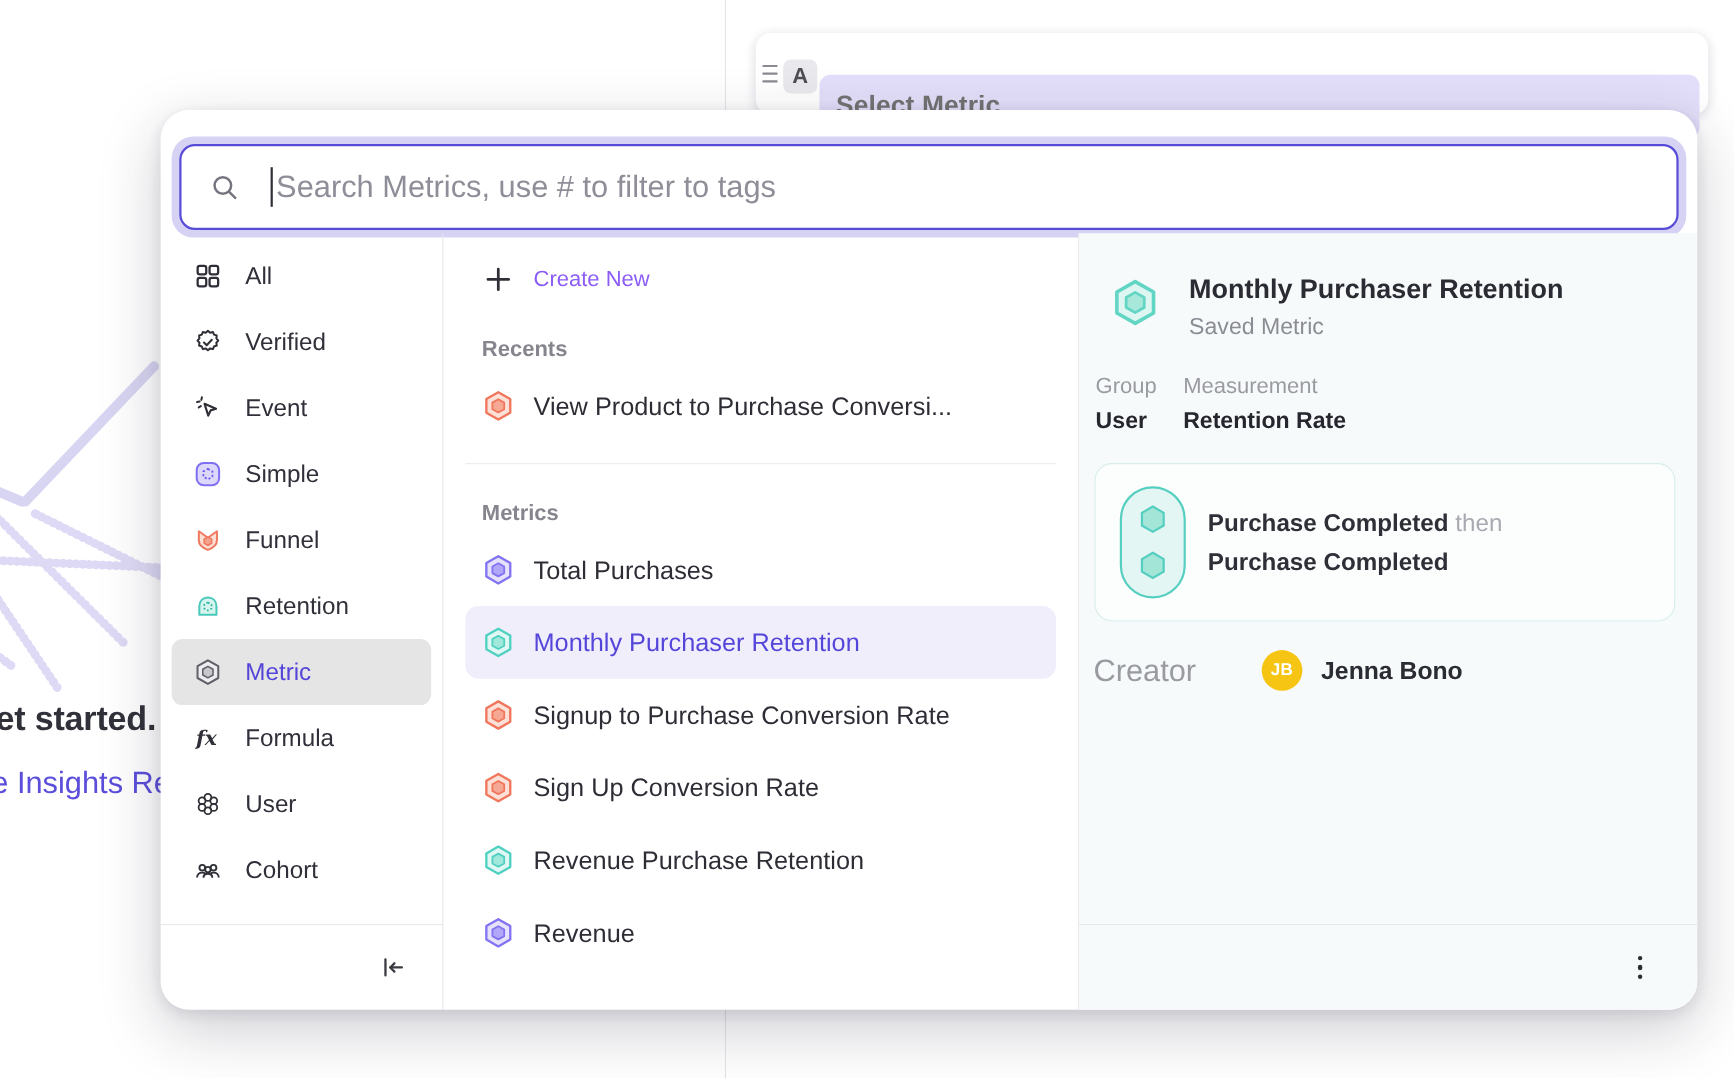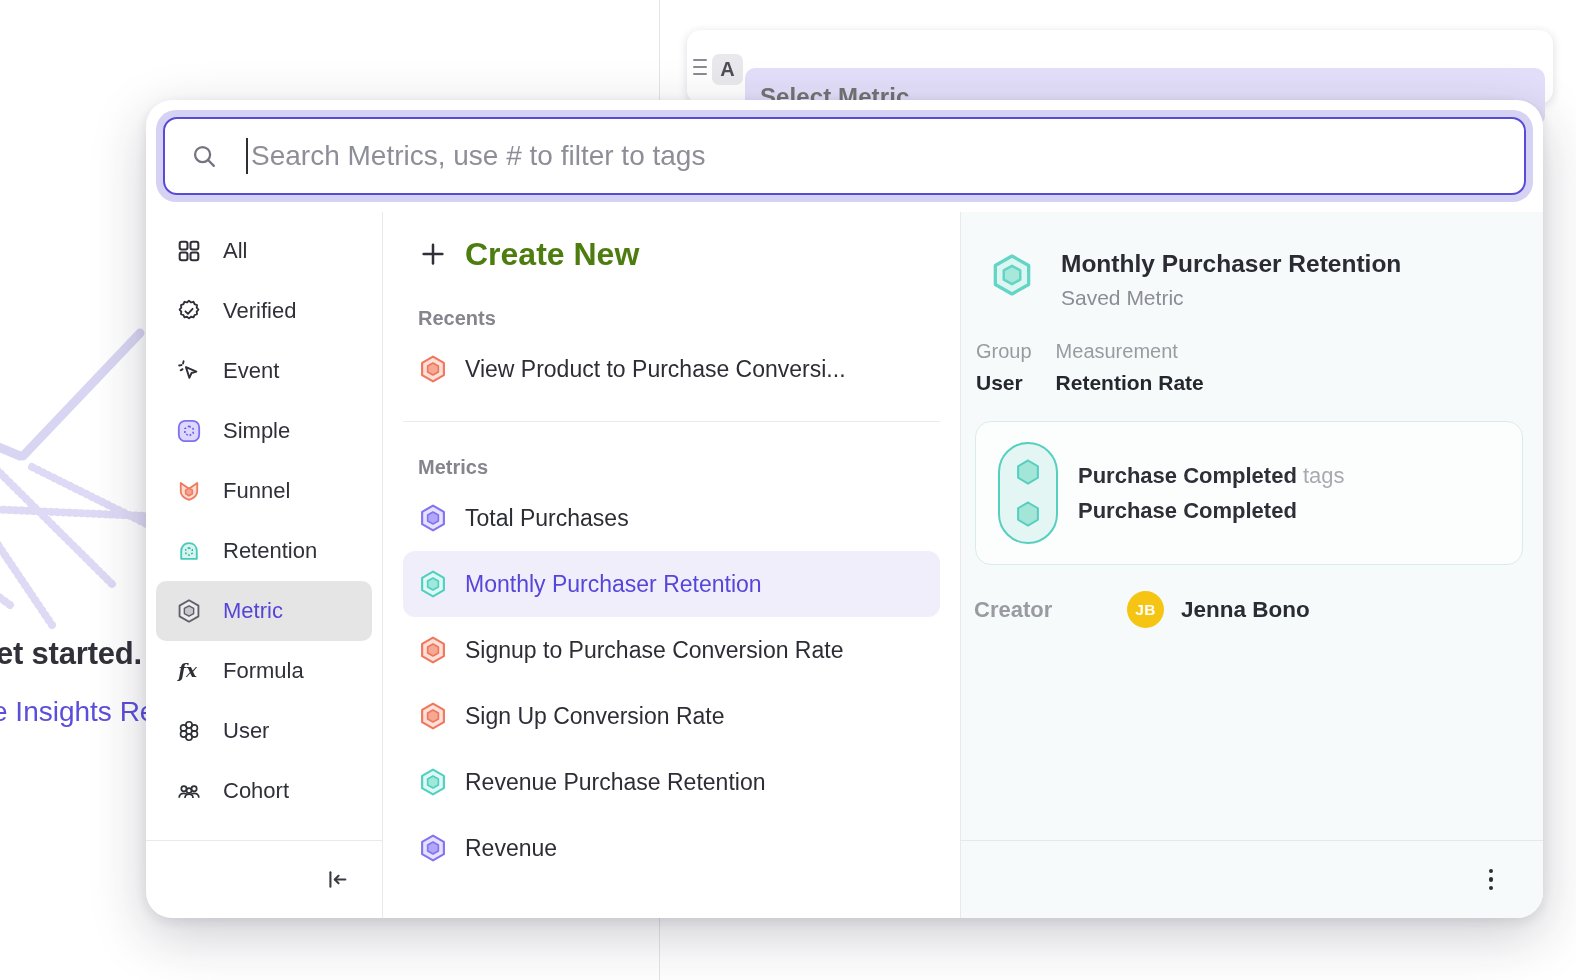--- a/index.html
+++ b/index.html
@@ -21,45 +21,45 @@
   #query-badge { left:25px; top:24px; width:31px; height:31px; border-radius:7px; background:#e9e9ed;
                  color:#4e4e57; font-size:20px; font-weight:700; display:flex; align-items:center; justify-content:center; }
   #query-pill  { left:58px; top:38px; width:800px; height:58px; border-radius:10px; background:#e3dffa;
                  display:flex; align-items:center; padding-left:15px; }
   #query-pill span { color:#737373; font-size:24px; font-weight:700; letter-spacing:.1px; }
 
   
   #modal { left:146px; top:100px; width:1397px; height:818px; background:#fff; border-radius:26px;
            box-shadow:0 18px 55px rgba(30,30,55,.22), 0 3px 12px rgba(30,30,55,.10); overflow:hidden; }
 
-  #search-ring { left:10px; right:10px; top:10px; height:92px; background:#d5d2f4; border-radius:20px; padding:7px; }
+  #search-ring { left:10px; right:10px; top:24px; height:92px; background:#d5d2f4; border-radius:20px; padding:7px; }
   #search-box  { height:100%; background:#fff; border:2px solid #584bd8; border-radius:14px;
                  display:flex; align-items:center; padding:0 26px; }
   #search-box svg { flex:0 0 auto; margin-right:28px; }
   #search-caret { width:2px; height:36px; background:#2e2e36; margin-right:3px; flex:0 0 auto; }
   #search-input { flex:1; border:none; outline:none; background:transparent; font-family:inherit;
                   font-size:28px; color:#3b3b44; }
   #search-input::placeholder { color:#8e8e98; }
 
   #columns { left:0; right:0; top:112px; bottom:0; display:flex; }
 
   
-  #sidebar { width:237px; border-right:1px solid #e9e9ed; position:relative; padding-top:9px; }
+  #sidebar { width:257px; border-right:1px solid #e9e9ed; position:relative; padding-top:9px; }
   .side-item { height:60px; margin:0 10px; padding-left:20px; display:flex; align-items:center; gap:21px; border-radius:10px; cursor:pointer; }
   .side-item .lbl { font-size:22px; font-weight:500; color:#30303a; }
   .side-item.selected { background:#e5e5e5; }
   .side-item.selected .lbl { color:#5445d8; }
   .side-item svg { width:26px; height:26px; flex:0 0 auto; }
   #sidebar-footer { position:absolute; left:0; right:0; bottom:0; height:78px; border-top:1px solid #e9e9ed;
                     display:flex; align-items:center; justify-content:flex-end; padding-right:32px; }
 
   
   #list-col { width:578px; border-right:1px solid #e9e9ed; padding:10px 20px 0 20px; position:relative; }
   .create-row { height:64px; display:flex; align-items:center; gap:17px; padding-left:15px; cursor:pointer; }
-  .create-row .lbl { font-size:32px; font-weight:700; color:#4d7c0f; }
+  .create-row .lbl { font-size:20px; font-weight:400; color:#8b5cf6; }
   .section-label { margin:21px 0 6px 15px; font-size:20px; font-weight:600; color:#85858e; }
   .metric-row { height:66px; display:flex; align-items:center; gap:17px; padding-left:15px; border-radius:12px; cursor:pointer; }
   .metric-row .lbl { font-size:23px; font-weight:400; color:#2d2d36; }
   .metric-row.selected { background:#f1eefc; }
   .metric-row.selected .lbl { color:#5546da; }
   .metric-row svg, .create-row svg { width:30px; height:30px; flex:0 0 auto; }
   .list-divider { height:1px; background:#ececef; margin:19px 0 0 0; }
   .metrics-gap { margin-top:34px; }
 
   
@@ -77,21 +77,21 @@
   .card-head svg { width:48px; height:48px; flex:0 0 auto; }
   .card-title { font-size:23px; font-weight:700; color:#2b2b33; }
   .card-body { display:flex; gap:20px; margin-top:7px; padding-left:6px; }
   .capsule { width:60px; height:102px; border:2px solid #56cfc0; background:#e4f6f3; border-radius:31px;
              display:flex; flex-direction:column; align-items:center; justify-content:center; gap:12px; flex:0 0 auto; }
   .capsule svg { width:30px; height:30px; }
   .steps { display:flex; flex-direction:column; justify-content:center; gap:9px; }
   .step-line { font-size:22px; font-weight:600; color:#2f2f38; }
   .step-conn { color:#a9a9b1; font-weight:500; }
   .creator-row { display:flex; align-items:center; padding:26px 0 0 13px; }
-  .creator-label { font-size:22px; color:#9a9aa1; width:153px;font-weight:bold; }
+  .creator-label { font-size:28px; color:#9a9aa1; width:153px; }
   .avatar { width:37px; height:37px; border-radius:50%; background:#f6c513; color:#fff; font-size:15.5px; font-weight:700;
             display:flex; align-items:center; justify-content:center; letter-spacing:.3px; flex:0 0 auto; }
   .creator-name { font-size:22.5px; font-weight:600; color:#2b2b33; margin-left:17px; }
   #detail-footer { position:absolute; left:0; right:0; bottom:0; height:78px; border-top:1px solid #e8e8eb;
                    display:flex; align-items:center; justify-content:flex-end; padding-right:44px; }
   .kebab { display:flex; flex-direction:column; gap:4px; cursor:pointer; padding:6px; }
   .kebab i { width:4.5px; height:4.5px; border-radius:50%; background:#2c2c33; }
 
   
   .hex-purple  { --o:#e6e2fc; --i:#b2a6f8; --s:#8173f1; }
@@ -361,21 +361,21 @@
             <svg viewBox="0 0 24 24">
               <path d="M12 2.8 19.9 7.4 19.9 16.6 12 21.2 4.1 16.6 4.1 7.4Z" fill="#a3e6d8" stroke="#54cec0" stroke-width="1.6"></path>
             </svg>
             <svg viewBox="0 0 24 24">
               <path d="M12 2.8 19.9 7.4 19.9 16.6 12 21.2 4.1 16.6 4.1 7.4Z" fill="#a3e6d8" stroke="#54cec0" stroke-width="1.6"></path>
             </svg>
           </div>
           <div class="steps">
             <div class="step-line">
               <span>Purchase Completed</span>
-              <span class="step-conn">tags</span>
+              <span class="step-conn">then</span>
             </div>
             <div class="step-line">Purchase Completed</div>
           </div>
         </div>
       </div>
 
       <div class="creator-row">
         <span class="creator-label">Creator</span>
         <span class="avatar">JB</span>
         <span class="creator-name">Jenna Bono</span>

